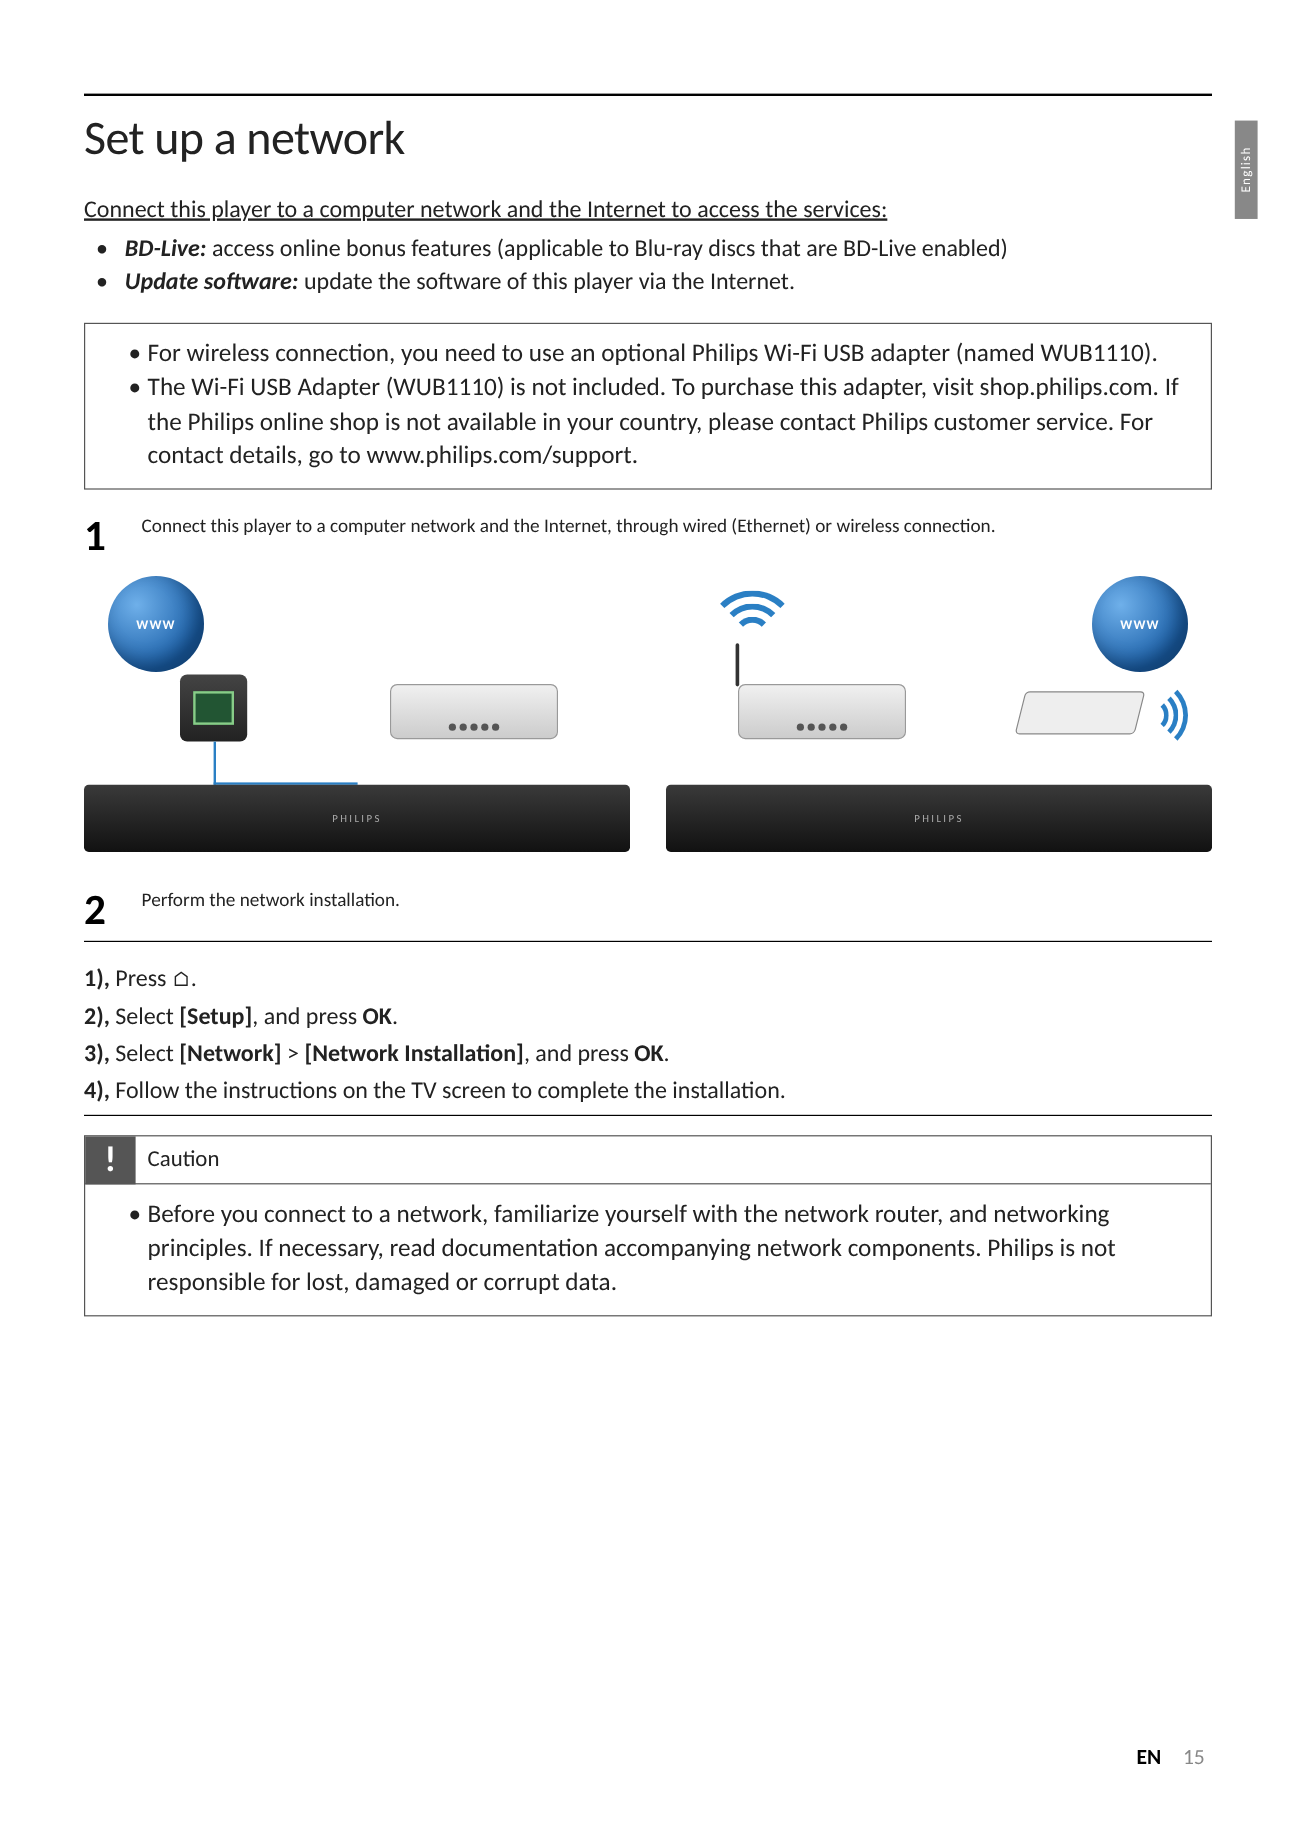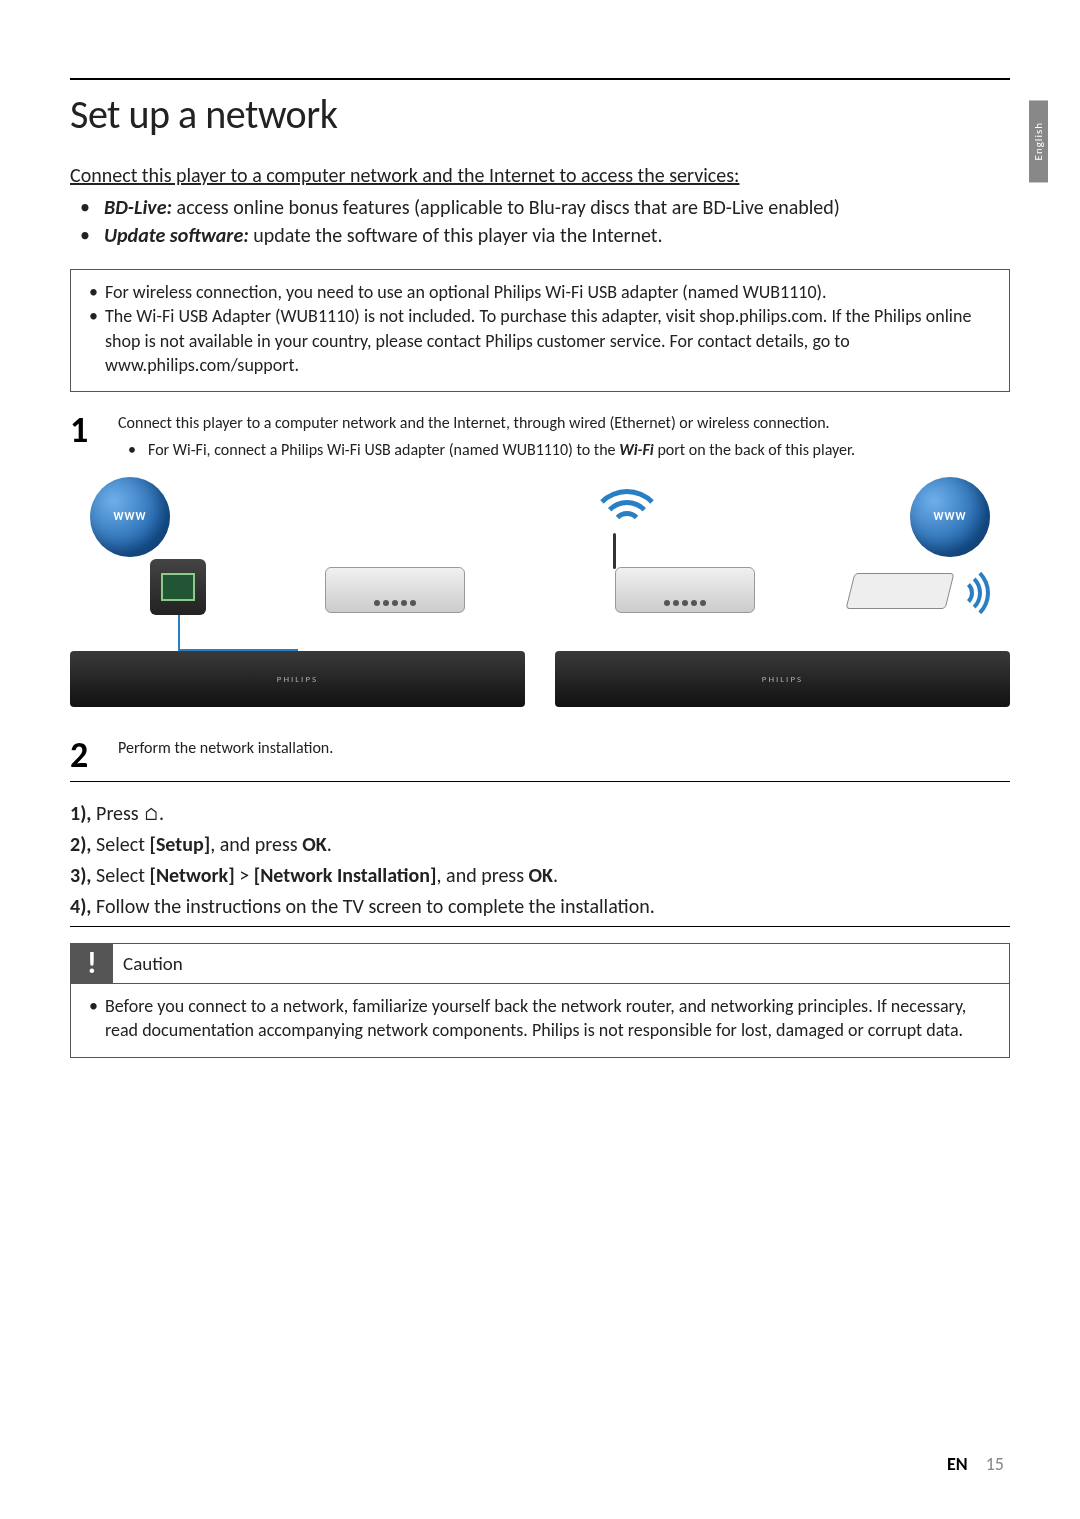--- a/index.html
+++ b/index.html
@@ -62,21 +62,21 @@
     flex-shrink: 0;
   }
   .note-lines {
     display:flex; flex-direction:column; gap:4px; align-items:center; justify-content:center;
     width:100%; height:100%;
   }
   .note-lines span { display:block; width:22px; height:3px; background:#fff; }
   .box-title { font-size: 19px; padding-left: 10px; }
   .box-body { padding: 10px 18px 14px 18px; }
   .box-body ul { list-style: none; padding-left: 16px; }
-  .box-body li { font-size: 18px; position: relative; line-height: 1.35; }
+  .box-body li { font-size: 21px; position: relative; line-height: 1.35; margin-left: 18px; }
   .box-body li::before { content:"•"; position:absolute; left:-16px; }
 
   .steps { margin-top: 8px; }
   .step { display:flex; gap: 18px; margin-bottom: 8px; }
   .step-num { font-size: 36px; font-weight: 700; width: 30px; color:#000; line-height:1; }
   .step-body { font-size: 16px; flex:1; line-height:1.4; }
   .sub { list-style:none; padding-left: 30px; margin-top:4px; }
   .sub li { position:relative; }
   .sub li::before { content:"•"; position:absolute; left:-20px; }
 
@@ -194,25 +194,20 @@
         <li>The Wi-Fi USB Adapter (WUB1110) is not included. To purchase this adapter, visit shop.philips.com. If the Philips online shop is not available in your country, please contact Philips customer service. For contact details, go to www.philips.com/support.</li>
       </ul>
     </div>
   </div>
 
   <div class="steps">
     <div class="step">
       <div class="step-num">1</div>
       <div class="step-body">
         <span>Connect this player to a computer network and the Internet, through wired (Ethernet) or wireless connection.</span>
-        <ul class="sub">
-          <li>
-            <span>For Wi-Fi, connect a Philips Wi-Fi USB adapter (named WUB1110) to the </span><span class="b">Wi-Fi</span><span> port on the back of this player.</span>
-          </li>
-        </ul>
       </div>
     </div>
   </div>
 
   <div class="diagrams">
     <div class="diagram d1">
       <div class="globe g1"></div>
       <div class="lan-plug"></div>
       <div class="router-box r1">
           <span></span>
@@ -269,21 +264,21 @@
 
   <div class="box">
     <div class="box-head">
       <div class="box-icon">
           <span class="excl">!</span>
         </div>
       <div class="box-title">Caution</div>
     </div>
     <div class="box-body">
       <ul>
-        <li>Before you connect to a network, familiarize yourself back the network router, and networking principles. If necessary, read documentation accompanying network components. Philips is not responsible for lost, damaged or corrupt data.</li>
+        <li>Before you connect to a network, familiarize yourself with the network router, and networking principles. If necessary, read documentation accompanying network components. Philips is not responsible for lost, damaged or corrupt data.</li>
       </ul>
     </div>
   </div>
 
   <div class="footer">
     <span class="lang">EN</span>
     <span class="num">15</span>
   </div>
 </div>
 

